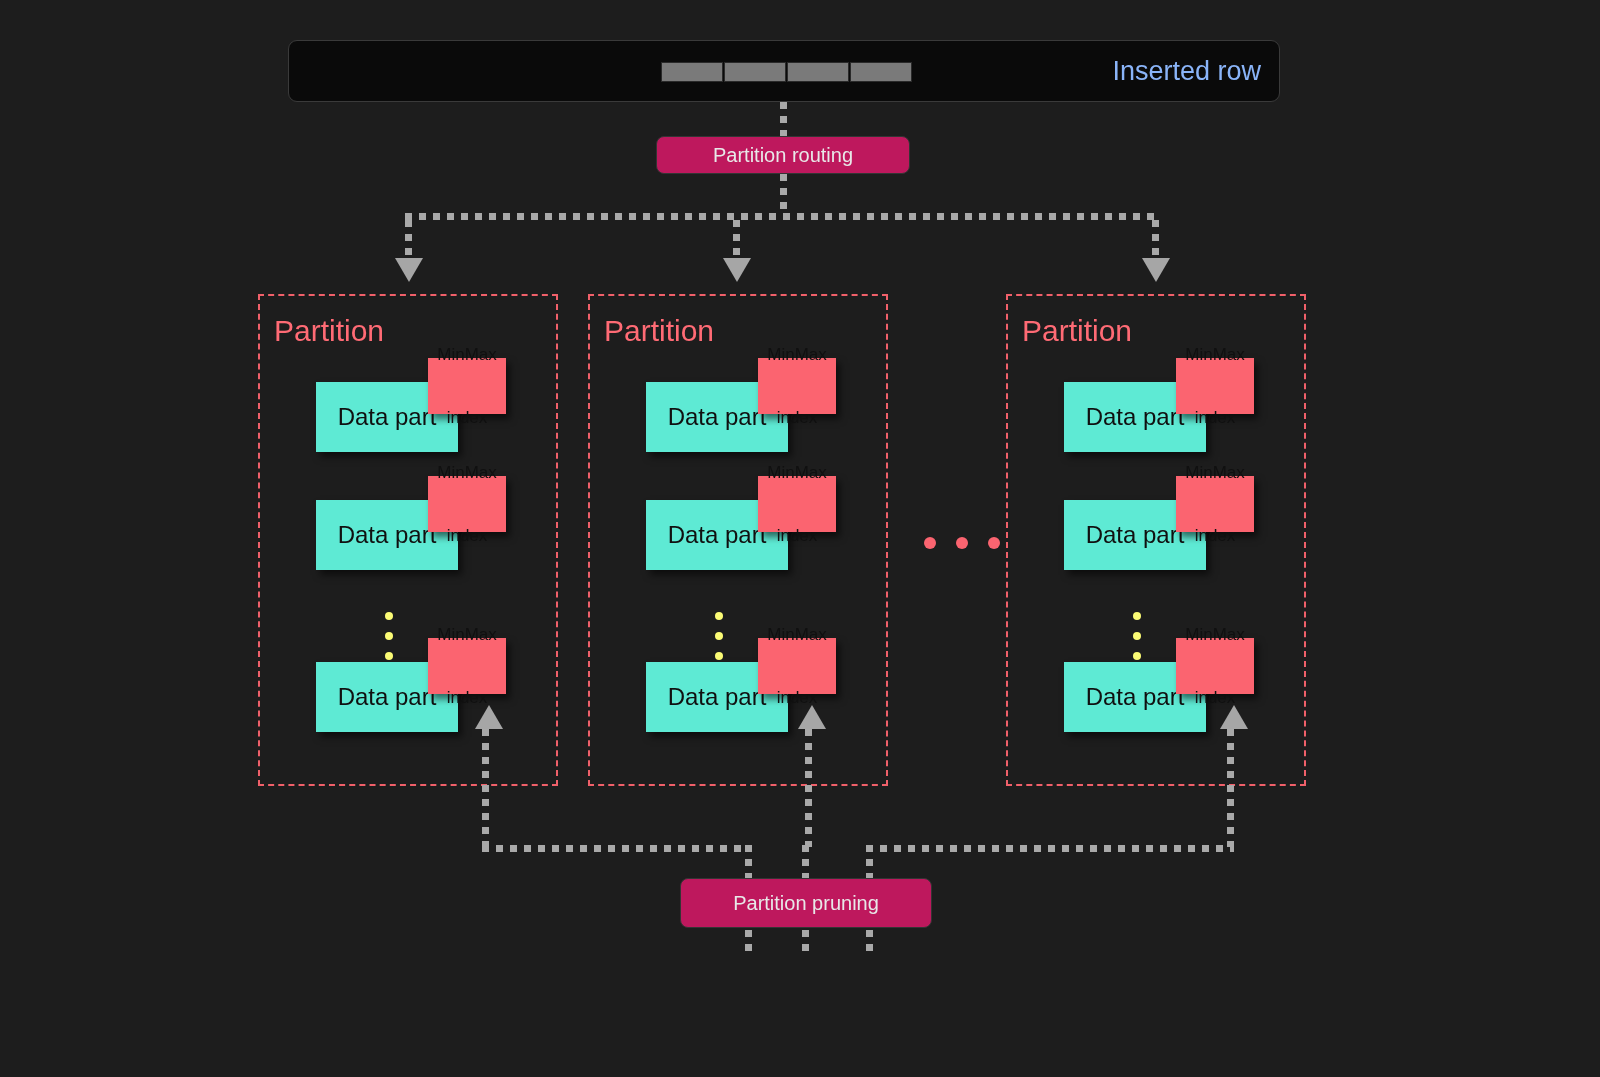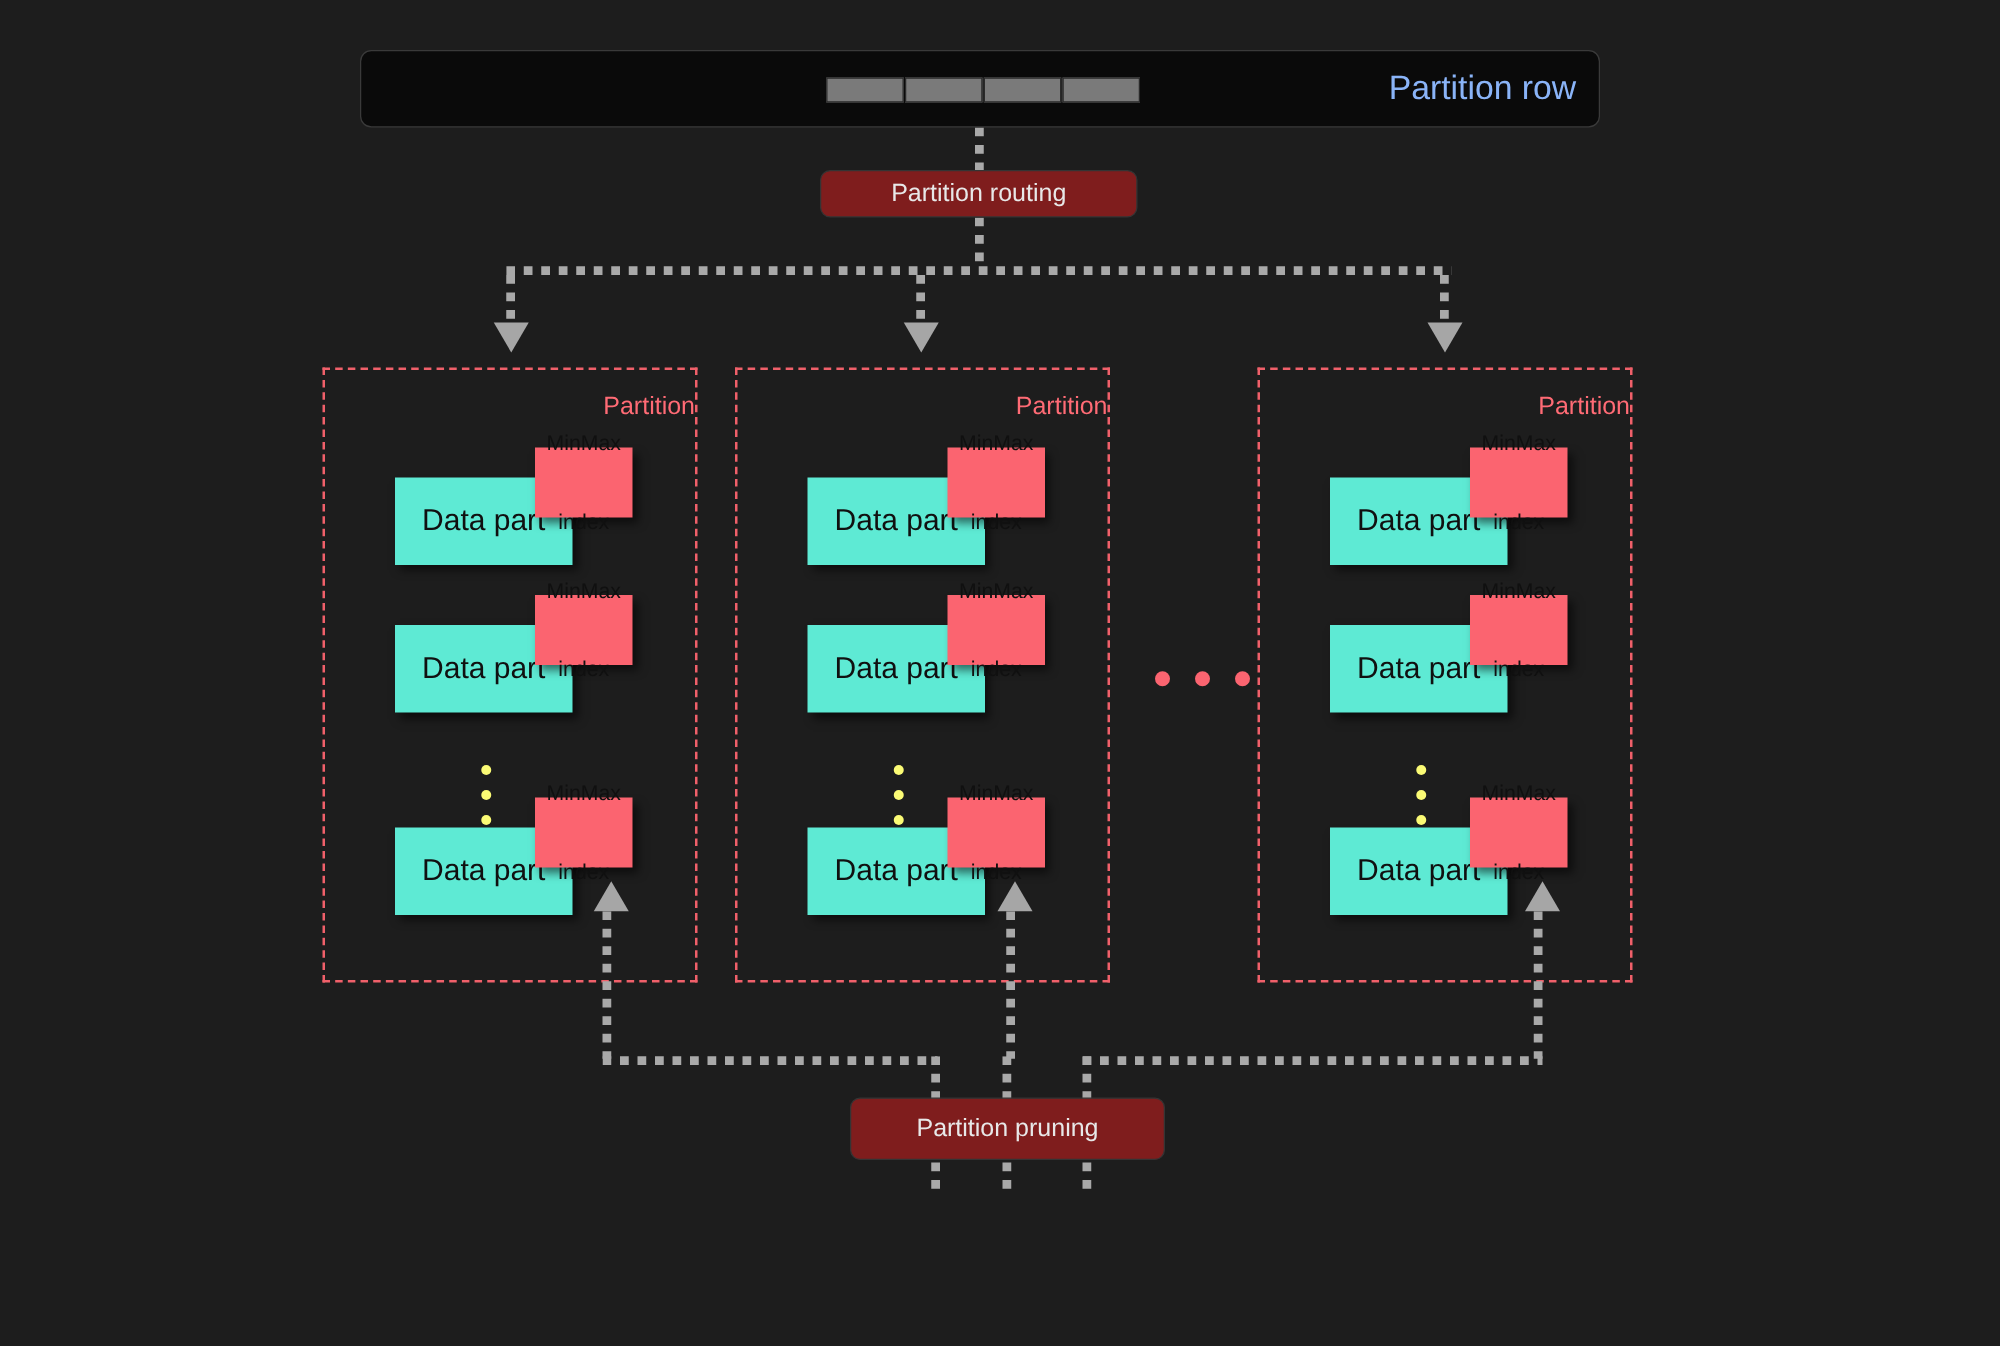--- a/index.html
+++ b/index.html
@@ -48,21 +48,21 @@
     width: 62px;
     height: 20px;
     background: #7a7a7a;
     border: 1px solid #2a2a2a;
     box-sizing: border-box;
   }
 
   
   .pill {
     position: absolute;
-    background: #7f1d1d;
+    background: #be185d;
     border: 1px solid #343434;
     border-radius: 8px;
     color: #e8e8e8;
     font-size: 20px;
     display: flex;
     align-items: center;
     justify-content: center;
     box-sizing: border-box;
     z-index: 6;
   }
@@ -105,23 +105,23 @@
     position: absolute;
     top: 294px;
     width: 300px;
     height: 492px;
     border: 2px dashed #f0606a;
     box-sizing: border-box;
   }
   .partition-title {
     position: absolute;
     top: 18px; left: 14px; right: 0;
-    text-align: right;
+    text-align: left;
     color: #ff6b75;
-    font-size: 20px;
+    font-size: 30px;
   }
   .dp-group {
     position: absolute;
     left: 56px;
   }
   .data-part {
     position: absolute;
     left: 0; top: 24px;
     width: 142px;
     height: 70px;
@@ -206,21 +206,21 @@
 
 <div id="stage">
 
   <div class="bar" id="inserted-row-bar">
     <div id="row-cells">
       <span class="cell"></span>
       <span class="cell"></span>
       <span class="cell"></span>
       <span class="cell"></span>
     </div>
-    <div id="inserted-row-label">Partition row</div>
+    <div id="inserted-row-label">Inserted row</div>
   </div>
 
   <div class="dotv" style="left:780px; top:102px; height:34px;"></div>
 
   <div class="pill" id="partition-routing-box">Partition routing</div>
 
   <div class="dotv" style="left:780px; top:174px; height:42px;"></div>
 
   <div class="doth" style="left:405px; top:213px; width:756px;"></div>
 

